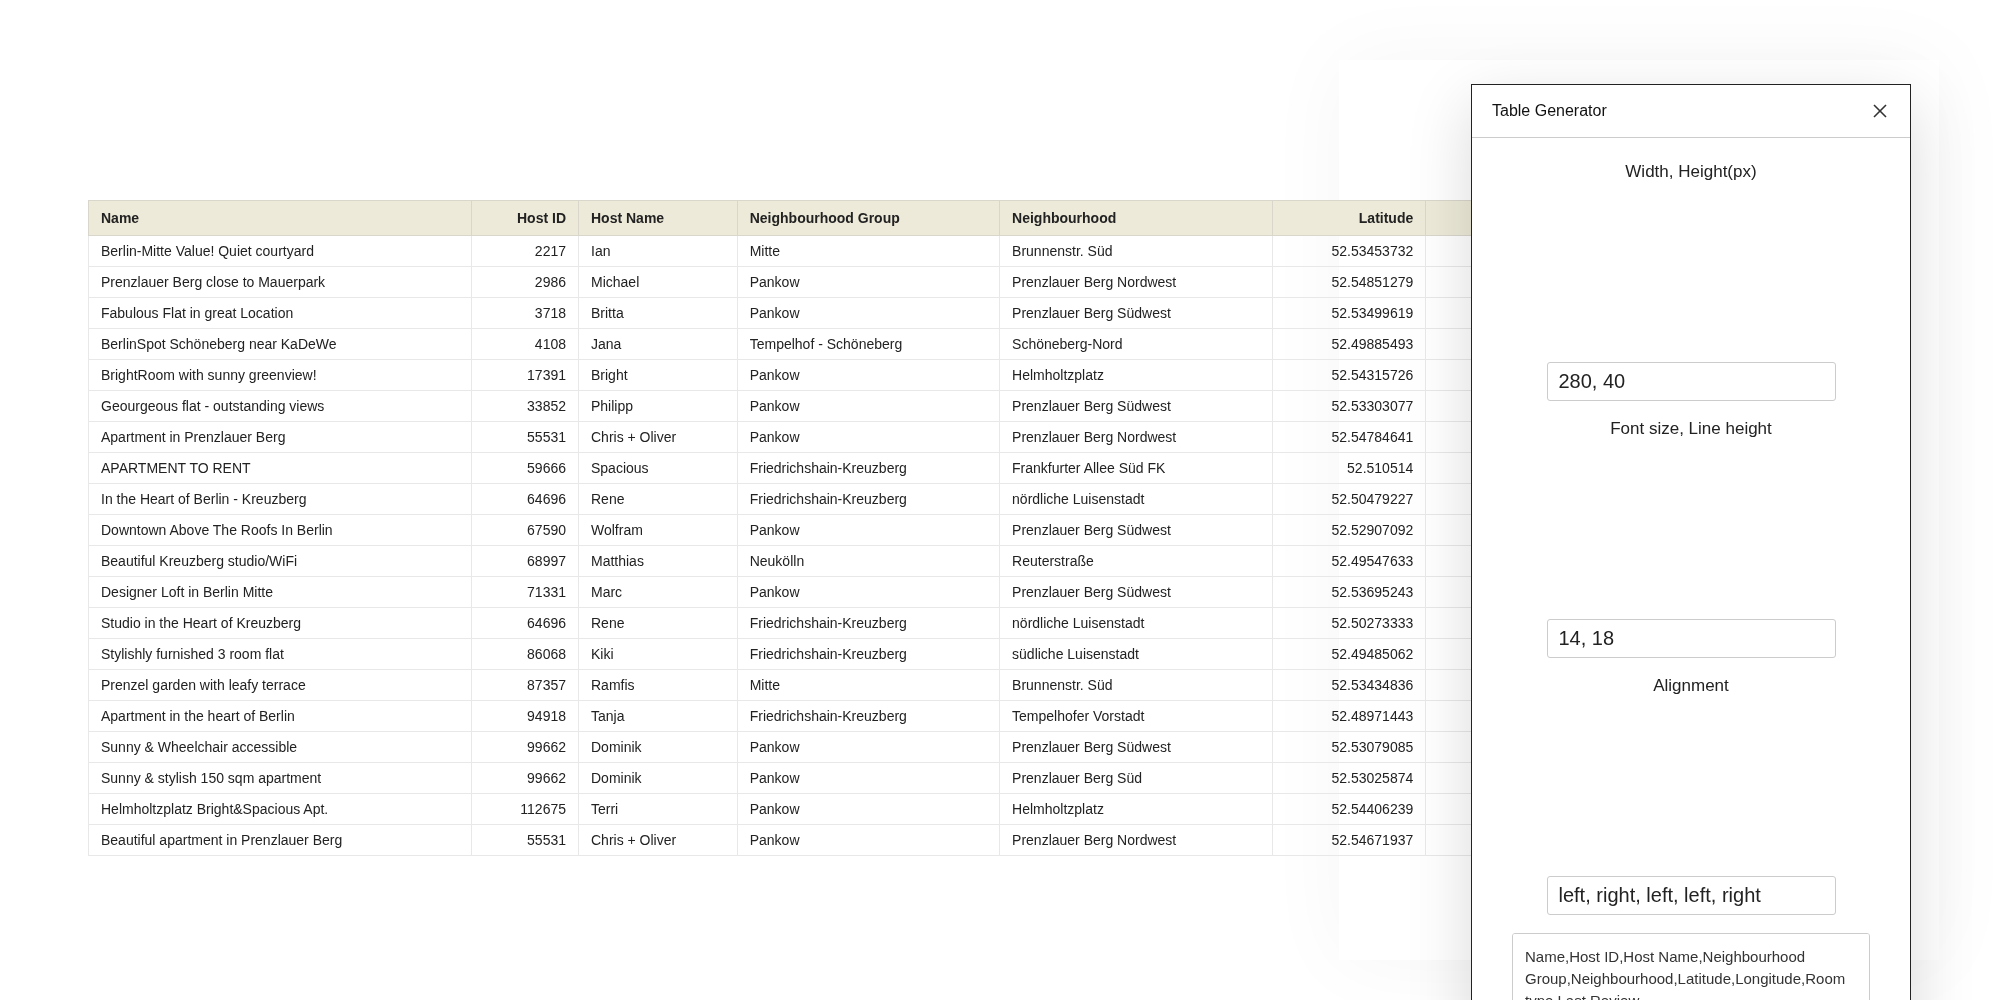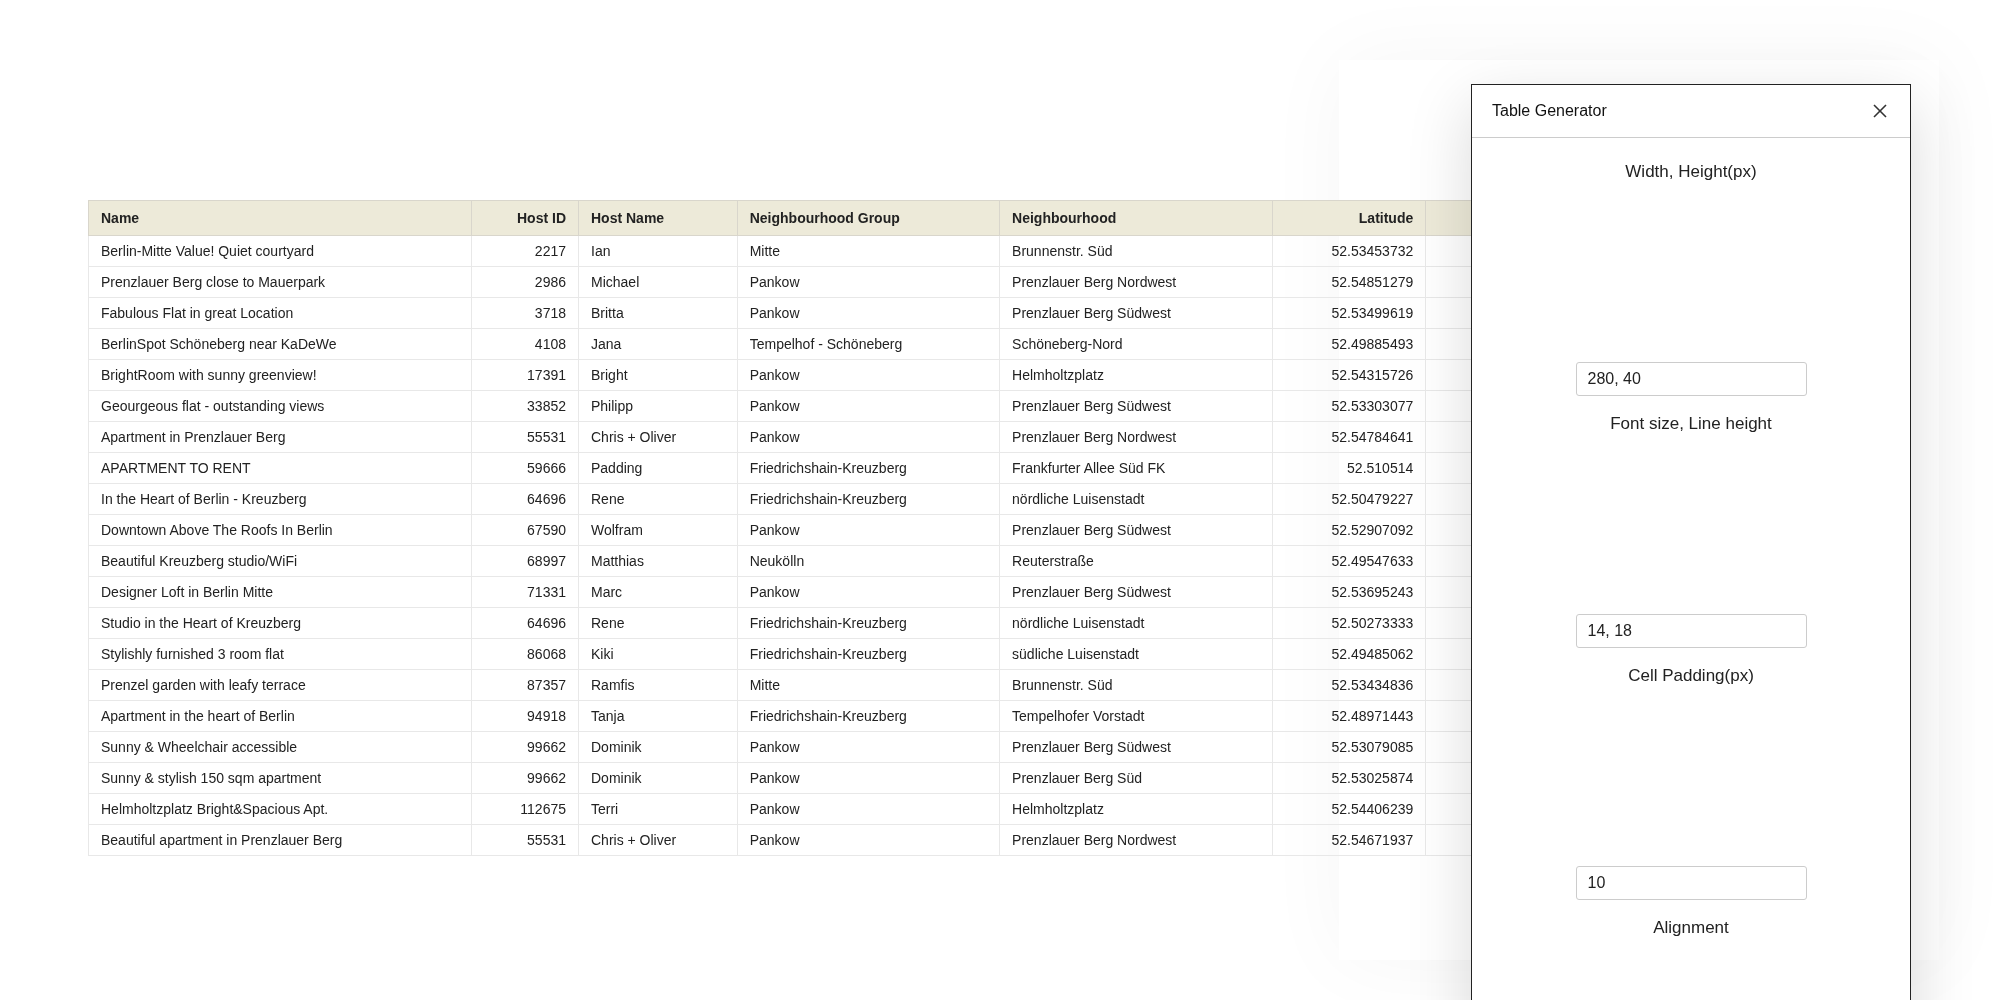--- a/index.html
+++ b/index.html
@@ -86,21 +86,21 @@
   .form-label {
     flex: 0 0 200px;
     font-size: 17px;
     color: #222;
   }
   .form-input {
     flex: 1;
     border: 1px solid #ccc;
     border-radius: 3px;
     padding: 7px 11px;
-    font-size: 16px;
+    font-size: 20px;
     color: #222;
     font-family: inherit;
   }
   .form-block-label {
     font-size: 17px;
     color: #222;
     margin-bottom: 14px;
   }
   .form-textarea {
     width: 100%;
@@ -238,21 +238,21 @@
           <td>Pankow</td>
           <td>Prenzlauer Berg Nordwest</td>
           <td class="ralign">52.54784641</td>
           <td class="ralign">13.40362408</td>
           <td>Private room</td>
           <td class="ralign">2018-11-01</td>
         </tr>
         <tr>
           <td>APARTMENT TO RENT</td>
           <td class="ralign">59666</td>
-          <td>Padding</td>
+          <td>Spacious</td>
           <td>Friedrichshain-Kreuzberg</td>
           <td>Frankfurter Allee Süd FK</td>
           <td class="ralign">52.510514</td>
           <td class="ralign">13.457850</td>
           <td>Private room</td>
           <td class="ralign">-</td>
         </tr>
         <tr>
           <td>In the Heart of Berlin - Kreuzberg</td>
           <td class="ralign">64696</td>
@@ -404,24 +404,20 @@
     <div class="form-row">
       <div class="form-label">Width, Height(px)</div>
       <input class="form-input" value="280, 40" style="">
     </div>
 
     <div class="form-row">
       <div class="form-label">Font size, Line height</div>
       <input class="form-input" value="14, 18" style="">
     </div>
 
-    <div class="form-row">
-      <div class="form-label">Cell Padding(px)</div>
-      <input class="form-input" value="10" style="">
-    </div>
 
     <div class="form-row">
       <div class="form-label">Alignment</div>
       <input class="form-input" value="left, right, left, left, right" style="">
     </div>
 
     <textarea class="form-textarea" style="">Name,Host ID,Host Name,Neighbourhood Group,Neighbourhood,Latitude,Longitude,Room type,Last Review
 Berlin-Mitte Value! Quiet courtyard,2217,Ian,Mitte,Brunnenstr. Süd,52.53453732,13.40255693,Entire home/apt,2018-10-28
 Prenzlauer Berg close to Mauerpark,2986,Michael,Pankow,Prenzlauer Berg Nordwest,52.54851279,13.40455283,Private room,2018-10-01
 Fabulous Flat in great Location,3718,Britta,Pankow,Prenzlauer Berg Südwest,52.53499619,13.41757867,Entire home/apt,2017-03-20

